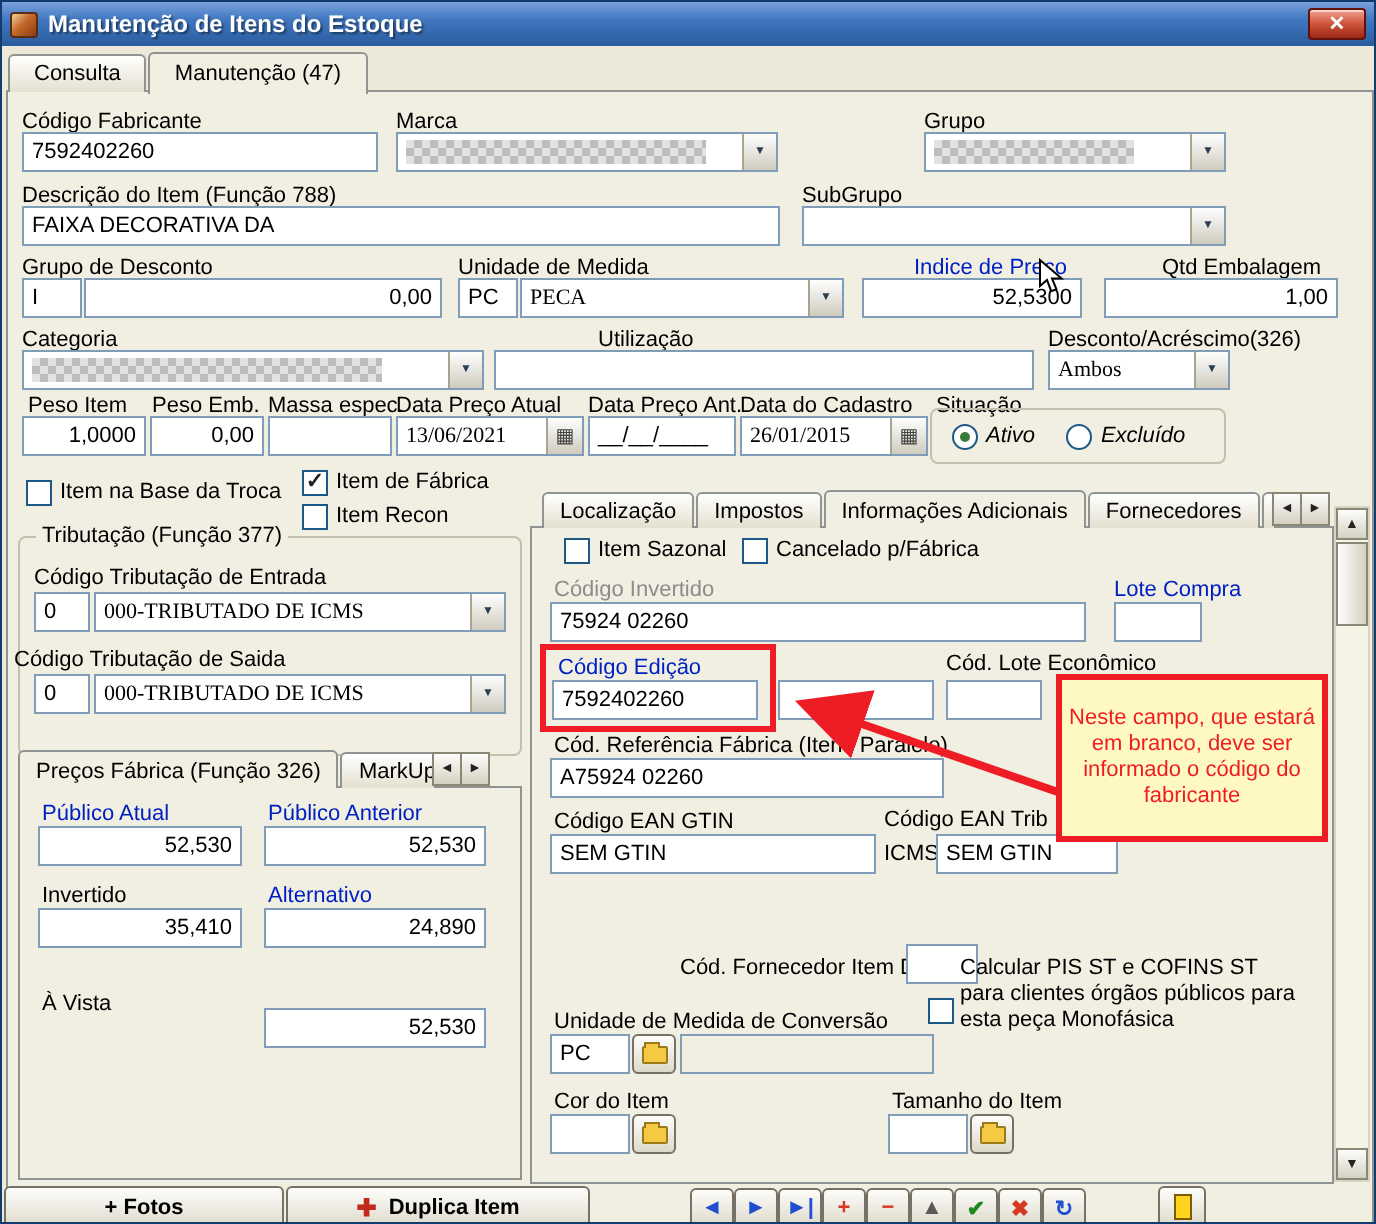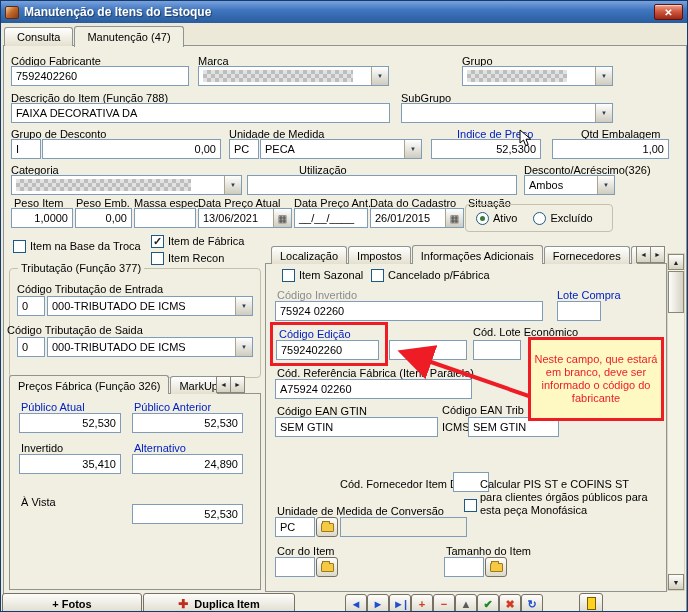--- a/index.html
+++ b/index.html
@@ -14,35 +14,35 @@
   .tab.on{height:21px;background:#f1efe2;margin-bottom:-1px;z-index:2;}
   .tab.sm{height:18px;padding:0 8px;}
   .tab.sm.on{height:20px;}
   .content{position:absolute;left:2px;top:44px;width:684px;height:568px;background:#f1efe2;border:1px solid #8f9392;border-bottom:none;z-index:0;}
   .lbl{position:absolute;white-space:nowrap;line-height:12px;z-index:1;}
   .blue{color:#0020c2;}
   .dim{color:#8c8c8c;}
   .inp{position:absolute;height:20px;background:#fff;border:1px solid #7f9db9;display:flex;align-items:center;padding:0 4px;overflow:hidden;white-space:nowrap;z-index:1;}
   .inp.r{justify-content:flex-end;}
   .inp.dis{background:#f1efe2;}
-  .combo,.date{padding:0;}
+  .combo,.date{padding:0;font-family:Liberation Serif, serif;}
   .ctext{flex:1;padding:0 4px;overflow:hidden;white-space:nowrap;}
   .flex1{flex:1;}
   .cbtn{width:17px;height:100%;display:flex;align-items:center;justify-content:center;font-size:6px;color:#2c3e50;background:linear-gradient(180deg,#fefefe,#cfccbe);border-left:1px solid #a8a490;}
   .calbtn{width:18px;height:100%;display:flex;align-items:center;justify-content:center;font-size:10px;color:#444;background:linear-gradient(180deg,#fefefe,#cfccbe);border-left:1px solid #a8a490;}
   .censored{height:12px;background-color:#ccc;background-image:repeating-conic-gradient(#bdbdbd 0% 25%,#e2e2e2 0% 50%);background-size:8px 8px;margin-left:4px;}
   .cb{position:absolute;display:flex;align-items:flex-start;gap:4px;z-index:1;}
   .box{width:13px;height:13px;flex:0 0 13px;background:#fff;border:1px solid #1d5987;display:flex;align-items:center;justify-content:center;font-size:11px;font-weight:bold;color:#222;line-height:13px;}
   .cbl{line-height:13px;}
   .grp{position:absolute;border:1px solid #c3c0ae;border-radius:4px;z-index:0;}
   .cap{position:absolute;top:-7px;left:8px;background:#f1efe2;padding:0 3px;white-space:nowrap;}
   .situ{display:flex;align-items:center;gap:16px;padding:0 10px;z-index:1;}
   .radio{width:13px;height:13px;border-radius:50%;background:#fff;border:1px solid #1d5987;display:inline-flex;align-items:center;justify-content:center;}
   .dot{width:5px;height:5px;border-radius:50%;background:#3c7a3c;}
-  .ritem{display:flex;align-items:center;gap:4px;}
+  .ritem{display:flex;align-items:center;gap:4px;font-style:italic;}
   .itabs{position:absolute;display:flex;align-items:flex-end;overflow:hidden;z-index:2;}
   .panel{position:absolute;background:#f1efe2;border:1px solid #8f9392;z-index:0;}
   .spin{position:absolute;display:flex;z-index:3;}
   .sbtn{width:15px;height:17px;margin-left:-1px;background:linear-gradient(180deg,#fdfdfb,#d5d1c2);border:1px solid #8a8775;display:flex;align-items:center;justify-content:center;font-size:7px;color:#222;}
   .sb{position:absolute;left:666px;top:252px;width:18px;height:338px;background:#f5f3e6;border:1px solid #d8d4c6;z-index:2;}
   .sbt{position:absolute;left:0;width:16px;height:16px;background:linear-gradient(180deg,#fdfdfb,#d5d1c2);border:1px solid #8a8775;display:flex;align-items:center;justify-content:center;font-size:7px;color:#222;}
   .thumb{position:absolute;left:0;top:17px;width:16px;height:42px;background:linear-gradient(90deg,#fdfdfb,#d5d1c2);border:1px solid #8a8775;}
   .btn{position:absolute;height:22px;display:flex;align-items:center;justify-content:center;gap:6px;background:linear-gradient(180deg,#fdfdfb,#ddd9ca);border:1px solid #777165;border-radius:3px;font-weight:bold;z-index:3;}
   .mini{width:22px;height:20px;font-size:11px;}
   .c-blue{color:#1f4fd0;}.c-red{color:#d43a22;}.c-green{color:#1d8a1d;}.c-gray{color:#5a5a5a;}

